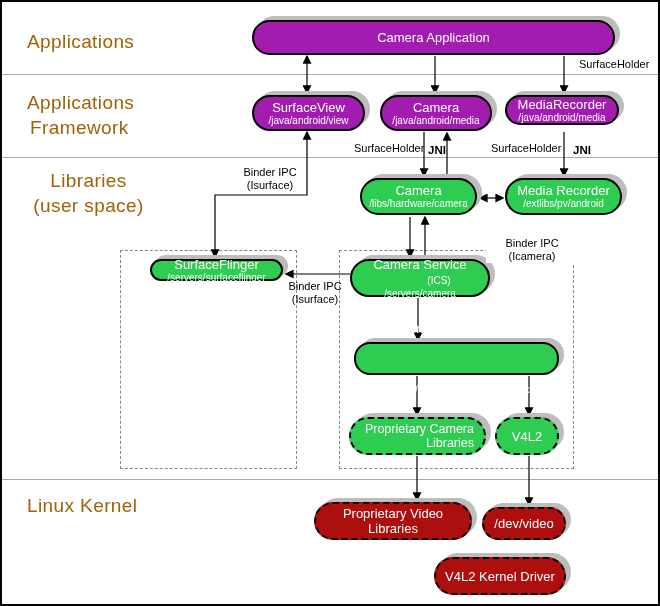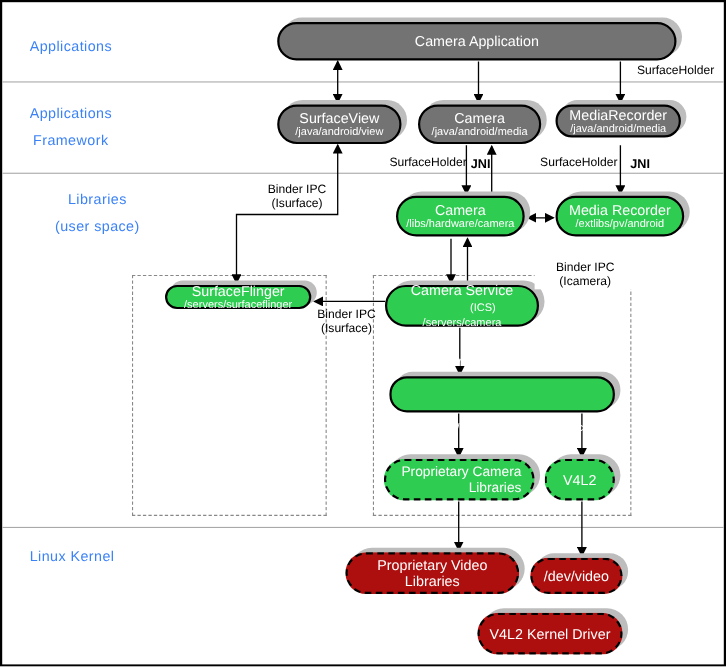--- a/index.html
+++ b/index.html
@@ -1,23 +1,23 @@
 <!DOCTYPE html>
 <html><head>
 <meta charset="utf-8">
 <style>
   html,body{margin:0;padding:0;background:#fff;font-family:"Liberation Sans",sans-serif;}
   #canvas{position:relative;width:656px;height:602px;border:2px solid #000;background:#fff;overflow:hidden;}
   .sep{position:absolute;left:0;width:656px;height:1px;background:#a9a9a9;}
-  .layer{position:absolute;font-size:13px;color:#3b82f6;letter-spacing:.4px;line-height:25px;}
+  .layer{position:absolute;font-size:19px;color:#a16207;letter-spacing:.4px;line-height:25px;}
   .layer.center{text-align:center;}
   .node{position:absolute;border:2px solid #000;border-radius:19px;color:#fff;display:flex;
         flex-direction:column;align-items:center;justify-content:center;text-align:center;
         box-shadow:5px -4px 0 #bdbdbd;box-sizing:border-box;}
-  .node.blue{background:#737373;}
+  .node.blue{background:#a21caf;}
   .node.green{background:#2ecc51;}
   .node.red{background:#ad0e0e;}
   .node.dashed{border-style:dashed;}
   .title{font-size:13px;line-height:15px;}
   .title .suffix{font-size:10px;padding-left:38px;}
   .sub{font-size:10px;line-height:12px;}
   .elabel{position:absolute;font-size:11px;color:#000;line-height:13px;white-space:nowrap;}
   .elabel.bold{font-weight:bold;font-size:11.5px;}
   .elabel.twoline{white-space:normal;text-align:center;}
   .elabel.onwhite{background:#fff;padding:0 2px;}

